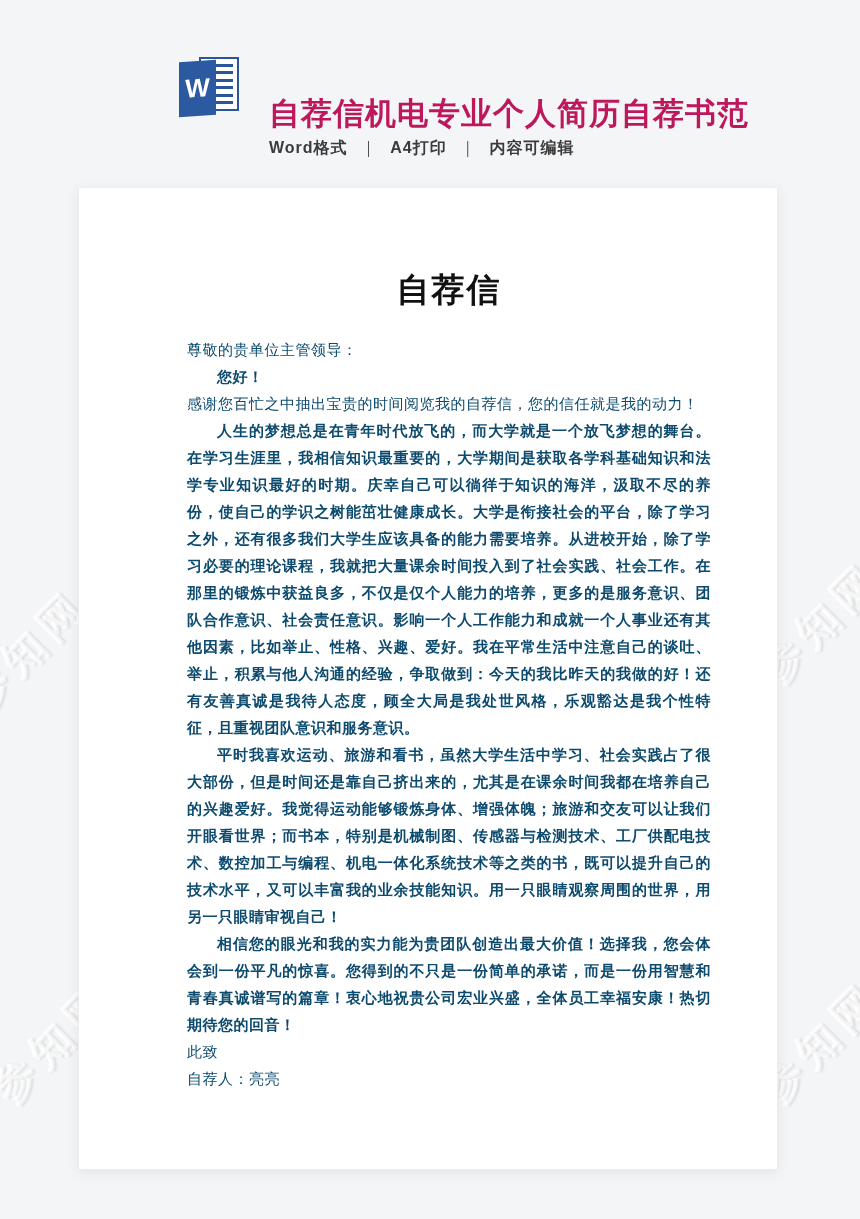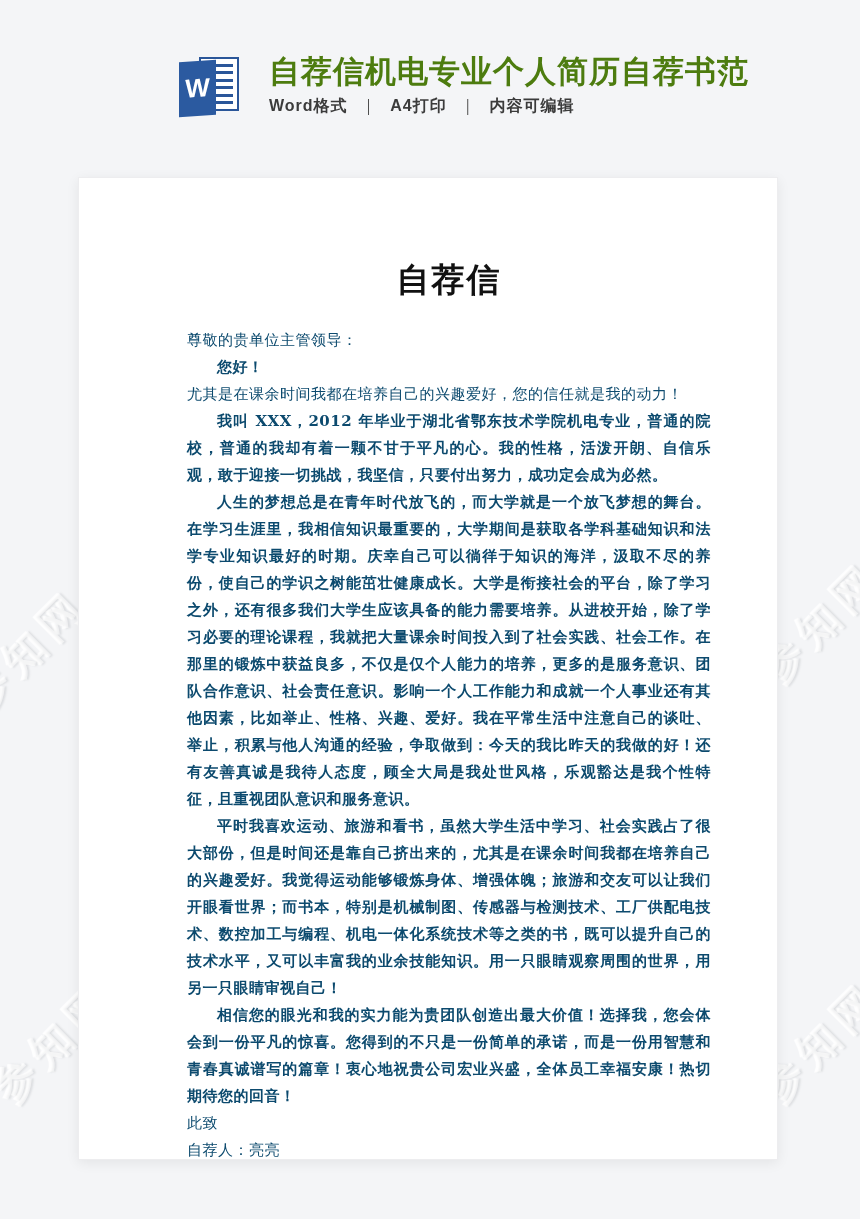--- a/index.html
+++ b/index.html
@@ -39,39 +39,40 @@
     background: #2b5aa0;
     transform: skewY(-4deg);
     display: flex; align-items: center; justify-content: center;
     color: #fff;
     font-weight: bold;
     font-size: 26px;
     font-family: "Liberation Sans", sans-serif;
   }
   .header-text { margin-left: 30px; }
   .doc-title {
-    color: #4d7c0f;
+    color: #be185d;
     font-size: 31px;
     font-weight: bold;
     letter-spacing: 1px;
     line-height: 34px;
+    margin-top: 42px;
   }
   .badges {
     margin-top: 7px;
     font-size: 16px;
     font-weight: bold;
     color: #3b3b3b;
     letter-spacing: 1px;
   }
   .badges .sep { color: #4a4a4a; margin: 0 13px; font-weight: normal; }
 
   
   .doc-page {
     position: absolute;
-    left: 78px; top: 177px;
+    left: 78px; top: 187px;
     width: 700px; height: 983px;
     background: #ffffff;
     border: 1px solid #ededef;
     box-shadow: 0 3px 12px rgba(0,0,0,0.07);
     padding: 80px 66px 0 108px;
   }
   .letter-title {
     text-align: center;
     font-family: "DejaVu Serif", "Liberation Serif", serif;
     font-size: 33px;
@@ -129,21 +130,20 @@
     <div class="doc-title">自荐信机电专业个人简历自荐书范</div>
     <div class="badges" id="badges"><span>Word格式</span><span class="sep">｜</span><span>A4打印</span><span class="sep">｜</span><span>内容可编辑</span></div>
   </div>
 </div>
 
 <div class="doc-page">
   <div class="letter-title">自荐信</div>
   <div class="letter-body" id="letter-body">
       <p class="">尊敬的贵单位主管领导：</p>
       <p class="indent">您好！</p>
-      <p class="">尤其是在课余时间我都在培养自己的兴趣爱好，您的信任就是我的动力！</p>
-      <p class="indent">我叫 XXX，2012 年毕业于湖北省鄂东技术学院机电专业，普通的院校，普通的我却有着一颗不甘于平凡的心。我的性格，活泼开朗、自信乐观，敢于迎接一切挑战，我坚信，只要付出努力，成功定会成为必然。</p>
+      <p class="">感谢您百忙之中抽出宝贵的时间阅览我的自荐信，您的信任就是我的动力！</p>
       <p class="indent">人生的梦想总是在青年时代放飞的，而大学就是一个放飞梦想的舞台。在学习生涯里，我相信知识最重要的，大学期间是获取各学科基础知识和法学专业知识最好的时期。庆幸自己可以徜徉于知识的海洋，汲取不尽的养份，使自己的学识之树能茁壮健康成长。大学是衔接社会的平台，除了学习之外，还有很多我们大学生应该具备的能力需要培养。从进校开始，除了学习必要的理论课程，我就把大量课余时间投入到了社会实践、社会工作。在那里的锻炼中获益良多，不仅是仅个人能力的培养，更多的是服务意识、团队合作意识、社会责任意识。影响一个人工作能力和成就一个人事业还有其他因素，比如举止、性格、兴趣、爱好。我在平常生活中注意自己的谈吐、举止，积累与他人沟通的经验，争取做到：今天的我比昨天的我做的好！还有友善真诚是我待人态度，顾全大局是我处世风格，乐观豁达是我个性特征，且重视团队意识和服务意识。</p>
       <p class="indent">平时我喜欢运动、旅游和看书，虽然大学生活中学习、社会实践占了很大部份，但是时间还是靠自己挤出来的，尤其是在课余时间我都在培养自己的兴趣爱好。我觉得运动能够锻炼身体、增强体魄；旅游和交友可以让我们开眼看世界；而书本，特别是机械制图、传感器与检测技术、工厂供配电技术、数控加工与编程、机电一体化系统技术等之类的书，既可以提升自己的技术水平，又可以丰富我的业余技能知识。用一只眼睛观察周围的世界，用另一只眼睛审视自己！</p>
       <p class="indent">相信您的眼光和我的实力能为贵团队创造出最大价值！选择我，您会体会到一份平凡的惊喜。您得到的不只是一份简单的承诺，而是一份用智慧和青春真诚谱写的篇章！衷心地祝贵公司宏业兴盛，全体员工幸福安康！热切期待您的回音！</p>
       <p class="">此致</p>
       <p class="">自荐人：亮亮</p>
     </div>
 </div>
 
 </body></html>

